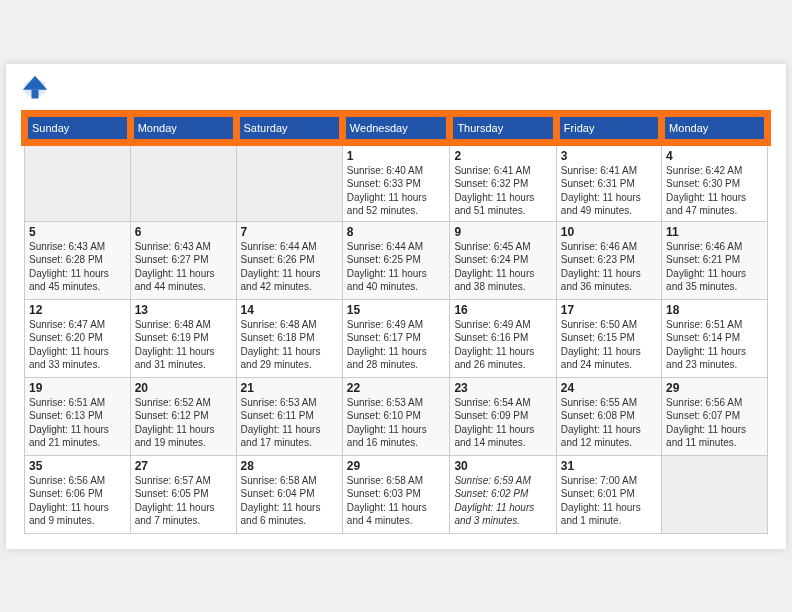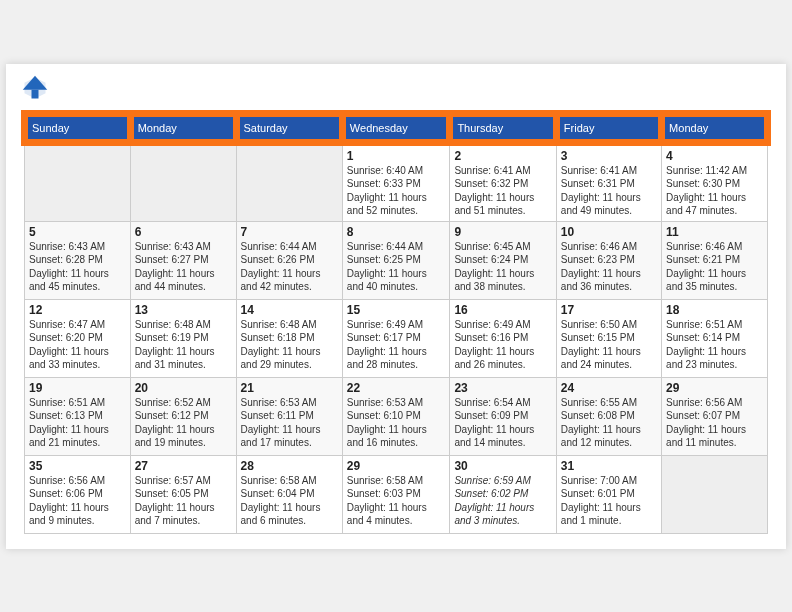--- a/index.html
+++ b/index.html
@@ -155,21 +155,21 @@
 Daylight: 11 hours and 51 minutes.</div>
           </td>
           <td>
             <span class="day-number">3</span>
             <div class="day-info" style="white-space: pre-line;">Sunrise: 6:41 AM
 Sunset: 6:31 PM
 Daylight: 11 hours and 49 minutes.</div>
           </td>
           <td>
             <span class="day-number">4</span>
-            <div class="day-info" style="white-space: pre-line;">Sunrise: 11:42 AM
+            <div class="day-info" style="white-space: pre-line;">Sunrise: 6:42 AM
 Sunset: 6:30 PM
 Daylight: 11 hours and 47 minutes.</div>
           </td>
         </tr>
         <tr>
           <td>
             <span class="day-number">5</span>
             <div class="day-info" style="white-space: pre-line;">Sunrise: 6:43 AM
 Sunset: 6:28 PM
 Daylight: 11 hours and 45 minutes.</div>

